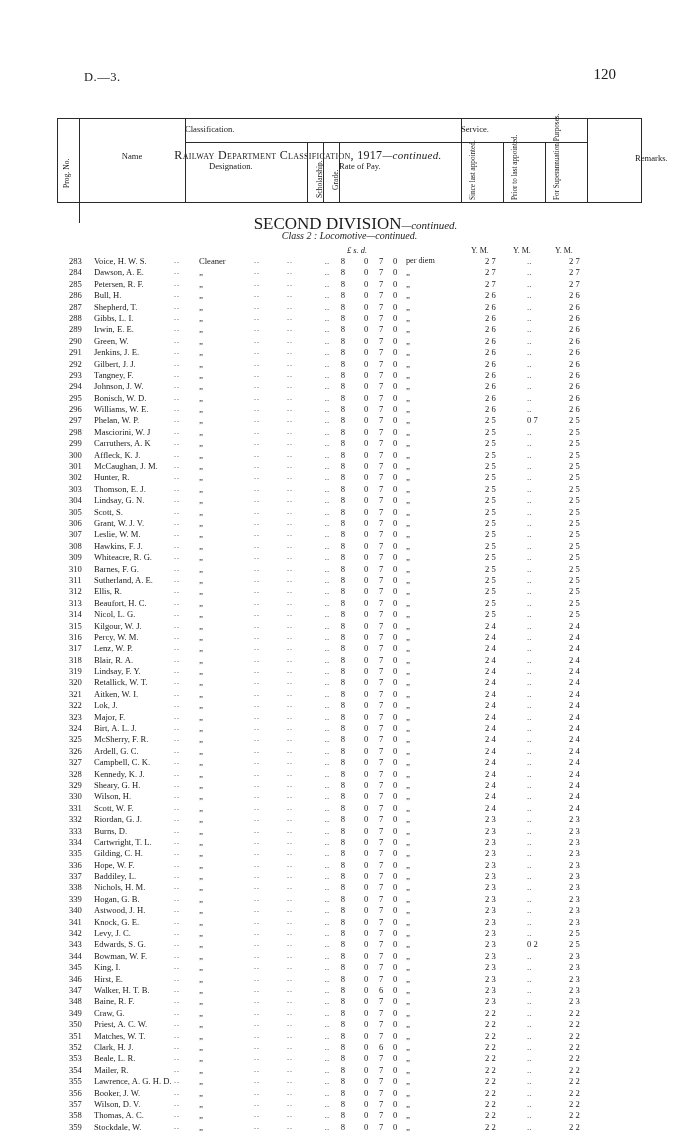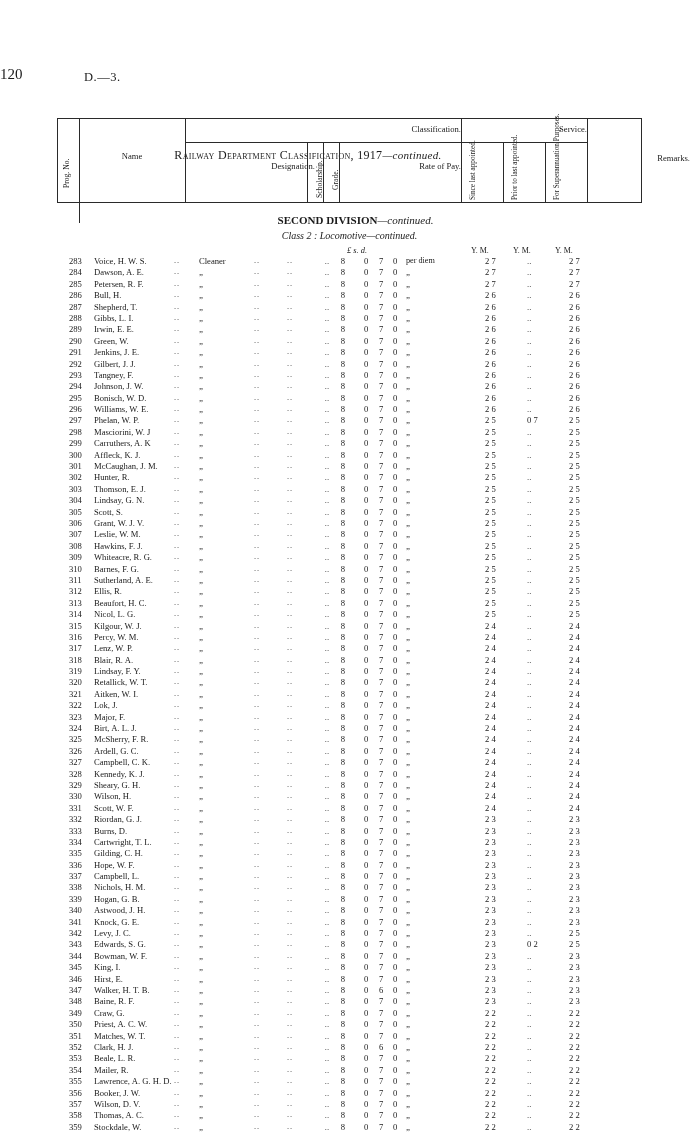--- a/index.html
+++ b/index.html
@@ -29,21 +29,21 @@
   }
   .doc-no {
     position: absolute;
     left: 84px; top: 0;
     font-size: 12.5px;
     letter-spacing: 0.5px;
   }
   .page-no {
     position: absolute;
     left: 0; right: 0; top: -4px;
-    text-align: left;
+    text-align: right;
     font-size: 15px;
   }
   .caption {
     position: absolute;
     top: 100px;
     left: 0; right: 0;
     text-align: center;
     font-size: 11px;
     letter-spacing: 0.3px;
     margin-top: 48px;
@@ -86,21 +86,21 @@
   .side-rail {
     position: absolute;
     width: 0;
     border-left: 1px solid #2a2a2a;
   }
 
   
   .hcell {
     position: absolute;
     font-size: 8.6px;
-    text-align: right;
+    text-align: left;
     line-height: 1.15;
   }
   .vert {
     position: absolute;
     font-size: 7.6px;
     line-height: 1.1;
     transform-origin: left top;
     transform: rotate(-90deg);
     white-space: nowrap;
     text-align: left;
@@ -108,21 +108,21 @@
   .vert.two { font-size: 7.2px; }
 
   
   .div-head {
     position: absolute;
     left: 0; width: 585px;
     text-align: center;
     font-size: 11px;
     top: 96px;
   }
-  .div-head b { font-weight: bold; font-size: 11px; padding-left: 12px;}
+  .div-head b { font-weight: normal; font-size: 17px; padding-left: 12px;}
   .class-head {
     position: absolute;
     left: 0; width: 585px;
     text-align: center;
     font-size: 10px;
     font-style: italic;
     top: 112px;
   }
   .pounds {
     position: absolute;
@@ -198,21 +198,21 @@
     <div class="vline" style="left:488px; height:61px; top:24px;"></div>
     <div class="vline" style="left:530px;"></div>
 
     <div class="hline" style="left:128px; width:276px; top:24px;"></div>
     <div class="hline" style="left:404px; width:126px; top:24px;"></div>
 
     <div class="side-rail" style="left:22px; top:85px; height:20px;"></div>
 
     <div class="hcell" style="left:128px; width:276px; top:7px;">Classification.</div>
     <div class="hcell" style="left:404px; width:126px; top:7px;">Service.</div>
-    <div class="hcell" style="left:136px; width:122px; top:44px;">Designation.</div>
+    <div class="hcell" style="left:128px; width:122px; top:44px;padding-left:24px;">Designation.</div>
     <div class="hcell" style="left:282px; width:122px; top:44px;">Rate of Pay.</div>
     <div class="hcell" style="left:530px; width:55px; top:36px;margin-left:48px;">Remarks.</div>
     <div class="hcell" style="left:25px; width:100px; top:34px; text-align:center;">Name</div>
 
     <div class="vert" style="left:6px; top:70px; width:60px;">Prog. No.</div>
     <div class="vert" style="left:259px; top:80px; width:58px;">Scholarship.</div>
     <div class="vert" style="left:275px; top:72px; width:40px;">Grade.</div>
     <div class="vert two" style="left:413px; top:82px; width:60px;">Since last appointed.</div>
     <div class="vert two" style="left:455px; top:82px; width:60px;">Prior to last appointed.</div>
     <div class="vert two" style="left:497px; top:82px; width:60px;">For Superannuation Purposes.</div>
@@ -1143,21 +1143,21 @@
           <div class="c pd-l">0</div>
           <div class="c pd-s">7</div>
           <div class="c pd-d">0</div>
           <div class="c perdiem ditto">„</div>
           <div class="c sv1">2   3</div>
           <div class="c sv2">..</div>
           <div class="c sv3">2   3</div>
         </div>
         <div class="row">
           <div class="c num">337</div>
-          <div class="c name">Campbell, L.</div>
+          <div class="c name">Baddiley, L.</div>
           <div class="c lead">..</div>
           <div class="c desig ditto">„</div>
           <div class="c dots2">..</div>
           <div class="c dots3">..</div>
           <div class="c schol">..</div>
           <div class="c grade">8</div>
           <div class="c pd-l">0</div>
           <div class="c pd-s">7</div>
           <div class="c pd-d">0</div>
           <div class="c perdiem ditto">„</div>

